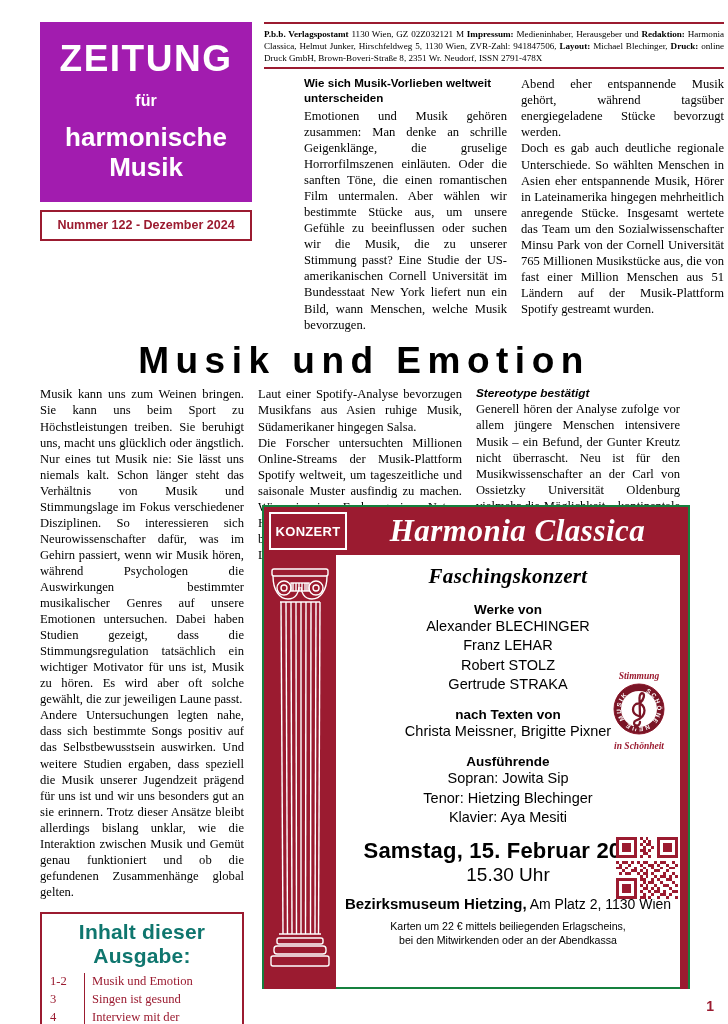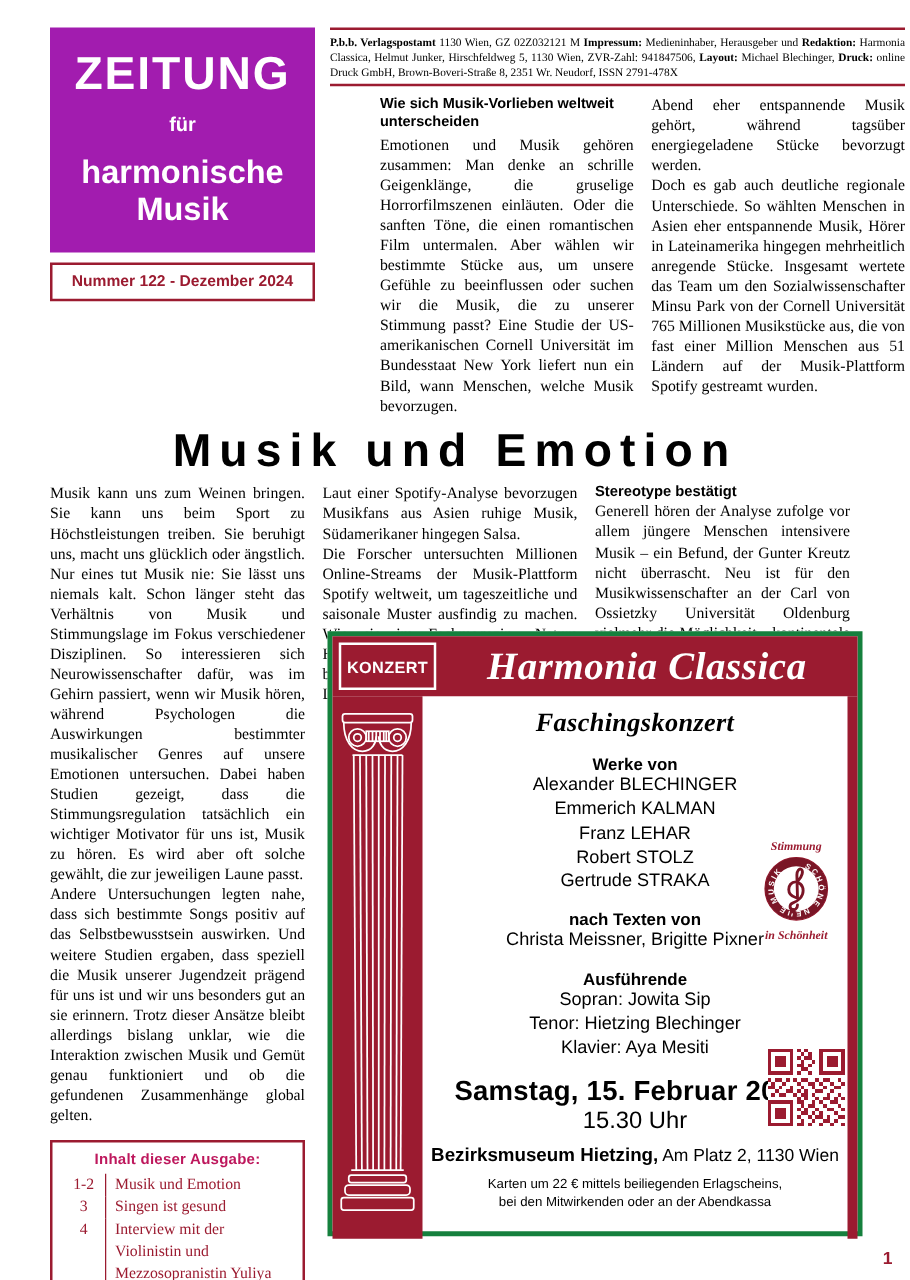--- a/index.html
+++ b/index.html
@@ -60,45 +60,45 @@
     font-size:37px;letter-spacing:6.5px;text-align:center;
     margin:9px 0 6px 0;line-height:1.05;
   }
 
   
   .cols{display:flex;gap:14px;padding:0 38px 0 40px;}
   .col3{width:204px;flex:0 0 204px;}
 
   .sechead{
     font-family:"Liberation Sans",sans-serif;font-weight:bold;
-    font-size:11.8px;margin-bottom:1px;
+    font-size:11.8px;margin-bottom:1px;font-style:italic;
   }
   .cont{
     color:#9B1B30;font-style:italic;font-weight:bold;font-size:12px;
     text-align:right;margin-top:1px;
   }
 
   
   .toc{
     border:2px solid #9B1B30;margin-top:12px;padding:6px 8px 8px 8px;
   }
   .toc-title{
     font-family:"Liberation Sans",sans-serif;font-weight:bold;
-    color:#be185d;font-size:12px;text-align:center;margin-bottom:5px;
+    color:#0f766e;font-size:21px;text-align:center;margin-bottom:5px;
     letter-spacing:.2px;
   }
   .toc-row{display:flex;color:#9B1B30;font-size:12.6px;line-height:1.42;}
-  .toc-pg{width:34px;flex:0 0 34px;text-align:center;}
+  .toc-pg{width:34px;flex:0 0 34px;}
   .toc-sep{width:1px;background:#9B1B30;margin:0 7px 0 0;flex:0 0 1px;}
   .toc-ti{flex:1;}
 
   
   .ad{
     position:absolute;left:262px;top:505px;width:428px;height:484px;
-    border:4px solid #15803d;box-sizing:border-box;background:#fff;
+    border:2px solid #15803d;box-sizing:border-box;background:#fff;
   }
   .ad-head{
     display:flex;align-items:stretch;background:#9B1B30;height:48px;
   }
   .ad-konzert{
     width:78px;flex:0 0 78px;border:2px solid #fff;margin:5px 0 5px 5px;
     display:flex;align-items:center;justify-content:center;
     color:#fff;font-family:"Liberation Sans",sans-serif;font-weight:bold;
     font-size:13px;letter-spacing:.3px;box-sizing:border-box;
   }
@@ -262,21 +262,20 @@
         </svg>
       </div>
 
       <div class="ad-rightstripe"></div>
 
       <div class="ad-content">
         <div class="fasching">Faschingskonzert</div>
 
         <div class="lbl">Werke von</div>
         <div class="nm">Alexander BLECHINGER</div>
-        <div class="nm">Emmerich KALMAN</div>
         <div class="nm">Franz LEHAR</div>
         <div class="nm">Robert STOLZ</div>
         <div class="nm">Gertrude STRAKA</div>
 
         <div class="lbl">nach Texten von</div>
         <div class="nm">Christa Meissner, Brigitte Pixner</div>
 
         <div class="lbl">Ausführende</div>
         <div class="nm">Sopran: Jowita Sip</div>
         <div class="nm">Tenor: Hietzing Blechinger</div>

